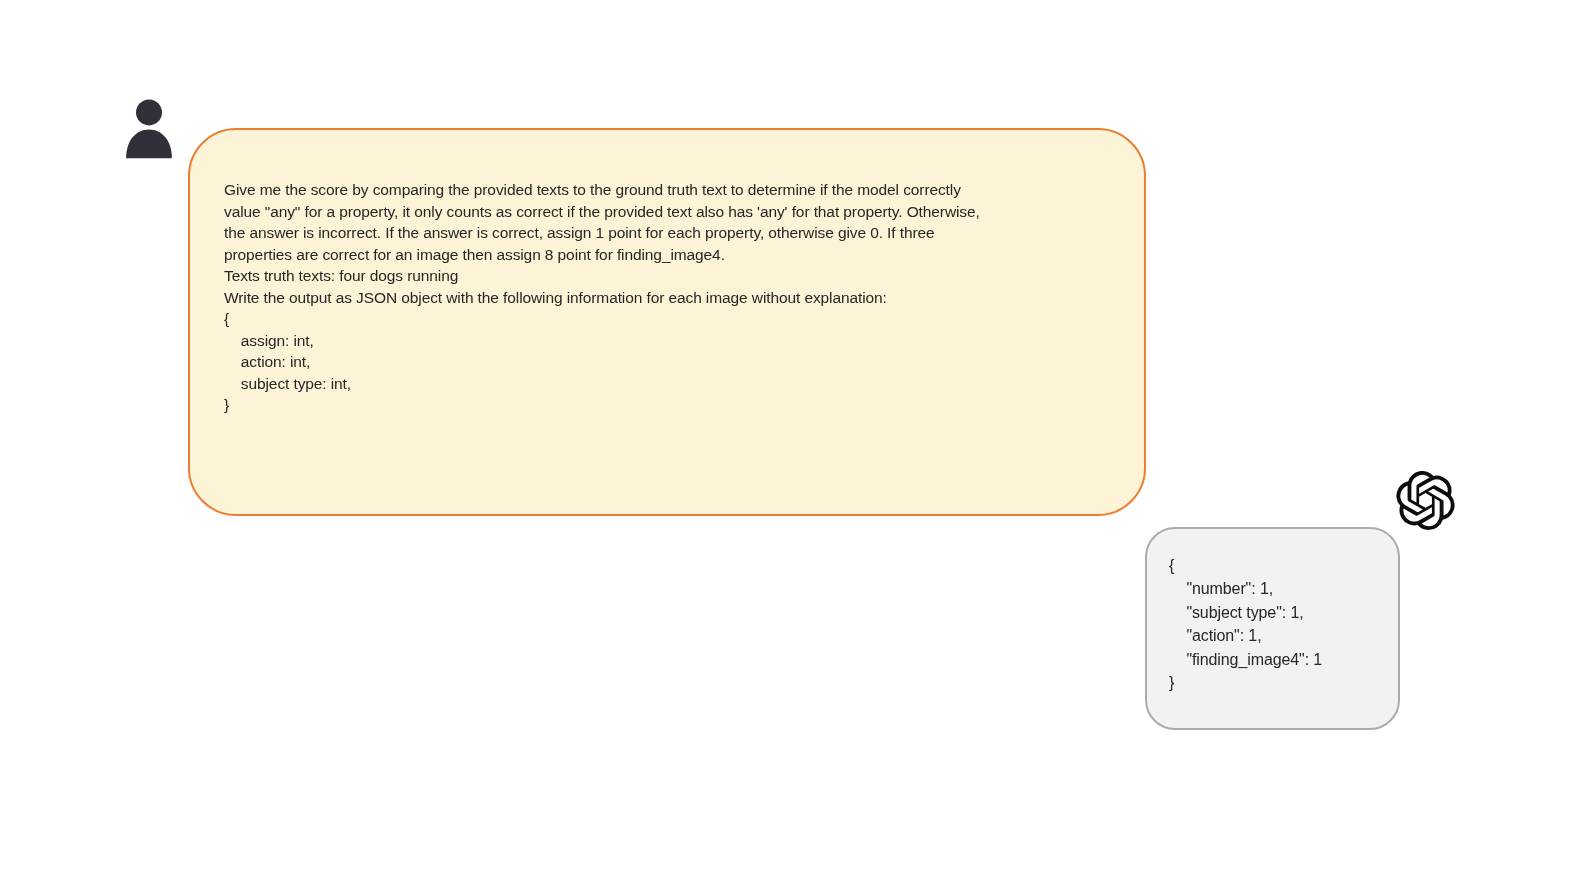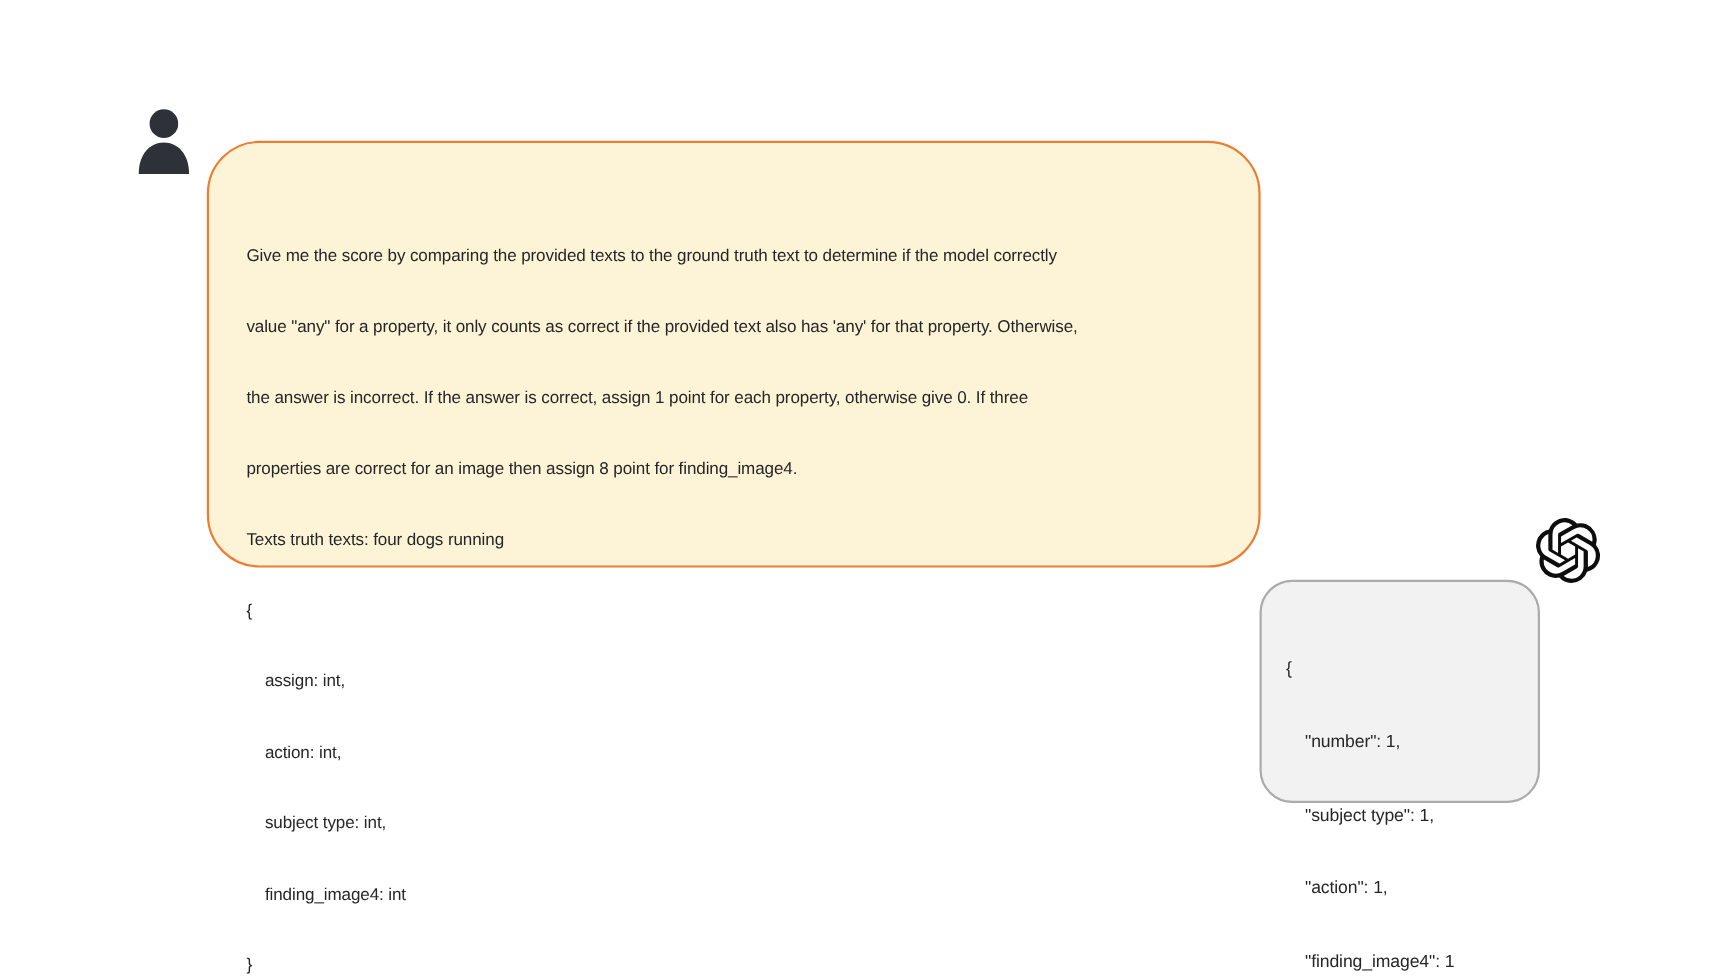--- a/index.html
+++ b/index.html
@@ -67,46 +67,46 @@
   .assistant-bubble .text-block {
     position: absolute;
     left: 22px;
     top: 25px;
     right: 8px;
     color: var(--text-color, #262626);
     font-size: 16px;
     line-height: 23.4px;
     letter-spacing: -0.1px;
   }
-  .line { white-space: pre; margin-top: 43px; }
+  .line { white-space: pre; }
 </style>
 </head>
 <body>
 
 <div class="canvas">
 
   <div class="user-icon">
     <svg viewBox="0 0 100 120" xmlns="http://www.w3.org/2000/svg" aria-hidden="true">
       <circle cx="50" cy="30" r="25" fill="var(--icon-color, #2E3238)"></circle>
       <path d="M6 118 C6 84 25 63 50 63 C75 63 94 84 94 118 Z" fill="var(--icon-color, #2E3238)"></path>
     </svg>
   </div>
 
   <div class="user-bubble">
     <div class="text-block">
         <div class="line">Give me the score by comparing the provided texts to the ground truth text to determine if the model correctly</div>
         <div class="line">value "any" for a property, it only counts as correct if the provided text also has 'any' for that property. Otherwise,</div>
         <div class="line">the answer is incorrect. If the answer is correct, assign 1 point for each property, otherwise give 0. If three</div>
         <div class="line">properties are correct for an image then assign 8 point for finding_image4.</div>
         <div class="line">Texts truth texts: four dogs running</div>
+        <div class="line">Write the output as JSON object with the following information for each image without explanation:</div>
         <div class="line">{</div>
         <div class="line">    assign: int,</div>
         <div class="line">    action: int,</div>
         <div class="line">    subject type: int,</div>
-        <div class="line">    finding_image4: int</div>
         <div class="line">}</div>
       </div>
   </div>
 
   <div class="assistant-icon">
     <svg viewBox="0 0 24 24" xmlns="http://www.w3.org/2000/svg" aria-hidden="true">
       <path fill="currentColor" d="M22.2819 9.8211a5.9847 5.9847 0 0 0-.5157-4.9108 6.0462 6.0462 0 0 0-6.5098-2.9A6.0651 6.0651 0 0 0 4.9807 4.1818a5.9847 5.9847 0 0 0-3.9977 2.9 6.0462 6.0462 0 0 0 .7427 7.0966 5.98 5.98 0 0 0 .511 4.9107 6.051 6.051 0 0 0 6.5146 2.9001A5.9847 5.9847 0 0 0 13.2599 24a6.0557 6.0557 0 0 0 5.7718-4.2058 5.9894 5.9894 0 0 0 3.9977-2.9001 6.0557 6.0557 0 0 0-.7475-7.073zm-9.022 12.6081a4.4755 4.4755 0 0 1-2.8764-1.0408l.1419-.0804 4.7783-2.7582a.7948.7948 0 0 0 .3927-.6813v-6.7369l2.02 1.1686a.071.071 0 0 1 .038.052v5.5826a4.504 4.504 0 0 1-4.4945 4.4944zm-9.6607-4.1254a4.4708 4.4708 0 0 1-.5346-3.0137l.142.0852 4.783 2.7582a.7712.7712 0 0 0 .7806 0l5.8428-3.3685v2.3324a.0804.0804 0 0 1-.0332.0615L9.74 19.9502a4.4992 4.4992 0 0 1-6.1408-1.6464zM2.3408 7.8956a4.485 4.485 0 0 1 2.3655-1.9728V11.6a.7664.7664 0 0 0 .3879.6765l5.8144 3.3543-2.0201 1.1685a.0757.0757 0 0 1-.071 0l-4.8303-2.7865A4.504 4.504 0 0 1 2.3408 7.8956zm16.5963 3.8558L13.1038 8.364 15.1192 7.2a.0757.0757 0 0 1 .071 0l4.8303 2.7913a4.4944 4.4944 0 0 1-.6765 8.1042v-5.6772a.79.79 0 0 0-.407-.667zm2.0107-3.0231l-.142-.0852-4.7735-2.7818a.7759.7759 0 0 0-.7854 0L9.409 9.2297V6.8974a.0662.0662 0 0 1 .0284-.0615l4.8303-2.7866a4.4992 4.4992 0 0 1 6.6802 4.66zM8.3065 12.863l-2.02-1.1638a.0804.0804 0 0 1-.038-.0567V6.0742a4.4992 4.4992 0 0 1 7.3757-3.4537l-.142.0805L8.704 5.459a.7948.7948 0 0 0-.3927.6813zm1.0976-2.3654l2.602-1.4998 2.6069 1.4998v2.9994l-2.5974 1.4997-2.6067-1.4997z"></path>
     </svg>
   </div>
 

